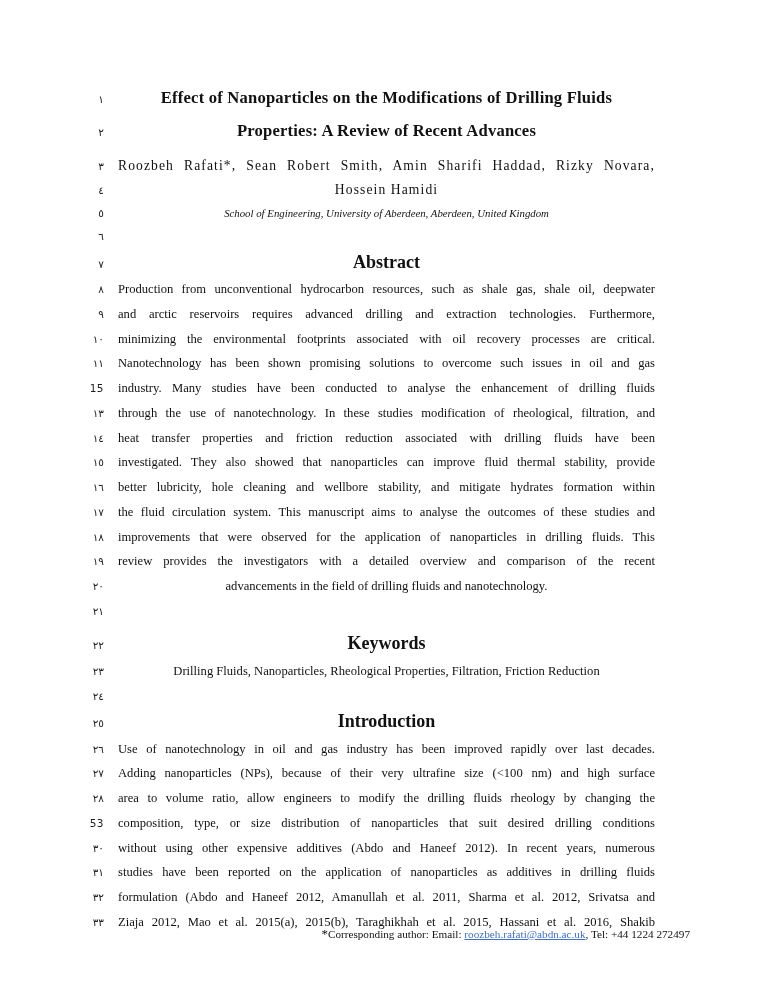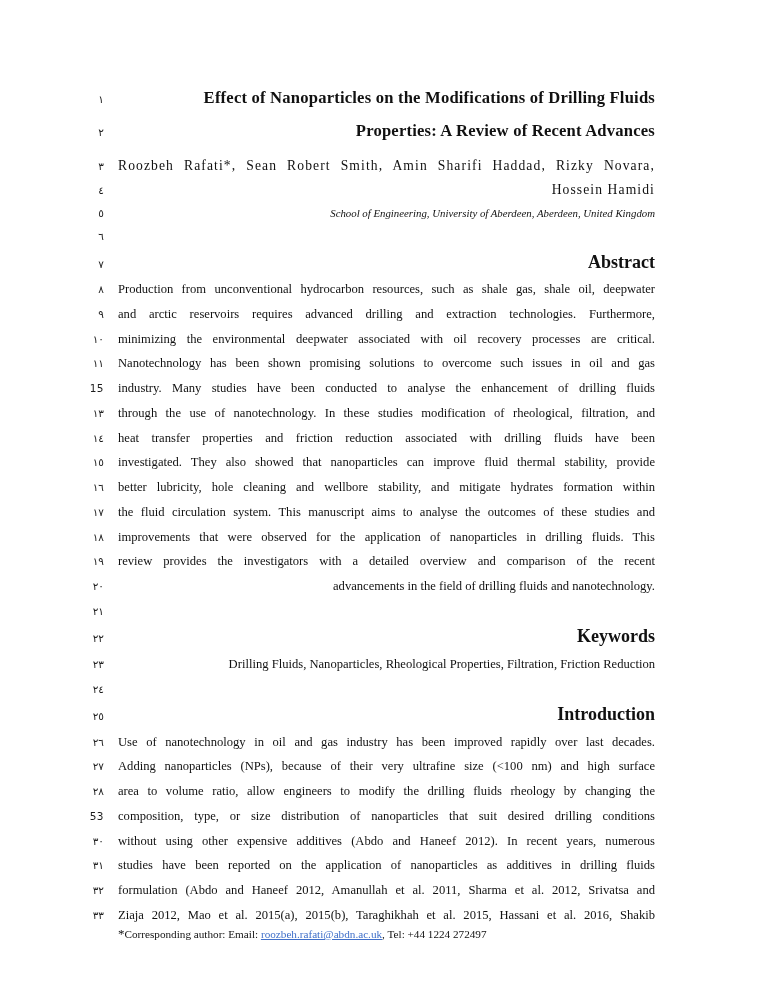--- a/index.html
+++ b/index.html
@@ -3,36 +3,36 @@
 <meta charset="utf-8">
 <style>
   html,body{margin:0;padding:0;background:#ffffff;}
   body{width:773px;height:1000px;position:relative;overflow:hidden;
        font-family:"Liberation Serif","DejaVu Serif",serif;color:#111;}
   .page{position:absolute;left:0;top:0;width:773px;height:1000px;background:#fff;padding-top:82px;box-sizing:border-box;}
   .line{display:flex;align-items:baseline;}
   .num{flex:0 0 104px;text-align:right;
        font-family:"DejaVu Sans","Liberation Sans",sans-serif;
        font-size:10.5px;color:#1c1c1c;letter-spacing:0.5px;}
-  .txt{display:block;margin-left:14px;width:537px;font-size:12.6px;text-align:right;}
+  .txt{display:block;margin-left:14px;width:537px;font-size:12.6px;text-align:center;}
   .just .txt{text-align:justify;text-align-last:justify;}
   .r-title{line-height:31px;}
   .r-title .txt{font-size:16.6px;font-weight:bold;letter-spacing:0.2px;}
   .gap-title{margin-bottom:6px;}
   .r-authors{line-height:23px;}
   .r-authors .txt{font-size:13.6px;letter-spacing:1.1px;}
   .r-affil{line-height:22px;}
   .r-affil .txt{font-style:italic;font-size:10.8px;}
   .r-blank{line-height:24.5px;height:24.5px;}
   .r-heading{line-height:26.5px;}
   .r-heading .txt{font-weight:bold;font-size:18px;}
-  .mt-kw{}
+  .mt-kw{margin-top:7px;}
   .mt-intro{}
   .r-body{line-height:24.75px;}
-  .footnote{position:absolute;left:118px;top:926px;width:560px;font-size:11.2px;color:#111;}
+  .footnote{position:absolute;left:130px;top:926px;width:560px;font-size:11.2px;color:#111;text-align:right;}
   .footnote .marker{font-size:13px;}
   .footnote a{color:#3f6fc9;text-decoration:underline;cursor:pointer;}
 </style>
 </head>
 <body>
 
 <div class="page">
 
   <div class="line r-title">
     <span class="num">١</span>
@@ -70,21 +70,21 @@
   <div class="line r-body just">
     <span class="num">٨</span>
     <span class="txt">Production from unconventional hydrocarbon resources, such as shale gas, shale oil, deepwater</span>
   </div>
   <div class="line r-body just">
     <span class="num">٩</span>
     <span class="txt">and arctic reservoirs requires advanced drilling and extraction technologies. Furthermore,</span>
   </div>
   <div class="line r-body just">
     <span class="num">١٠</span>
-    <span class="txt">minimizing the environmental deepwater associated with oil recovery processes are critical.</span>
+    <span class="txt">minimizing the environmental footprints associated with oil recovery processes are critical.</span>
   </div>
   <div class="line r-body just">
     <span class="num">١١</span>
     <span class="txt">Nanotechnology has been shown promising solutions to overcome such issues in oil and gas</span>
   </div>
   <div class="line r-body just">
     <span class="num">15</span>
     <span class="txt">industry. Many studies have been conducted to analyse the enhancement of drilling fluids</span>
   </div>
   <div class="line r-body just">

